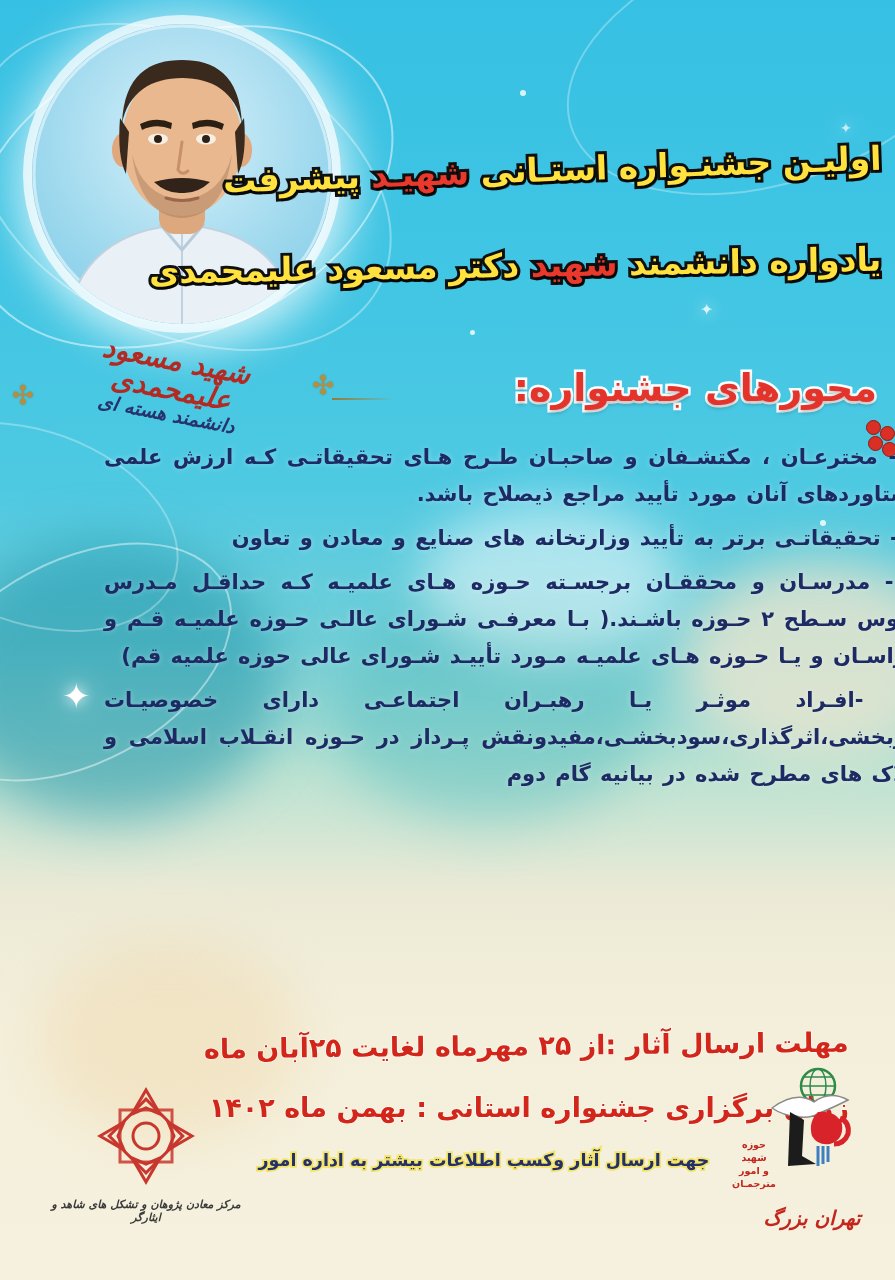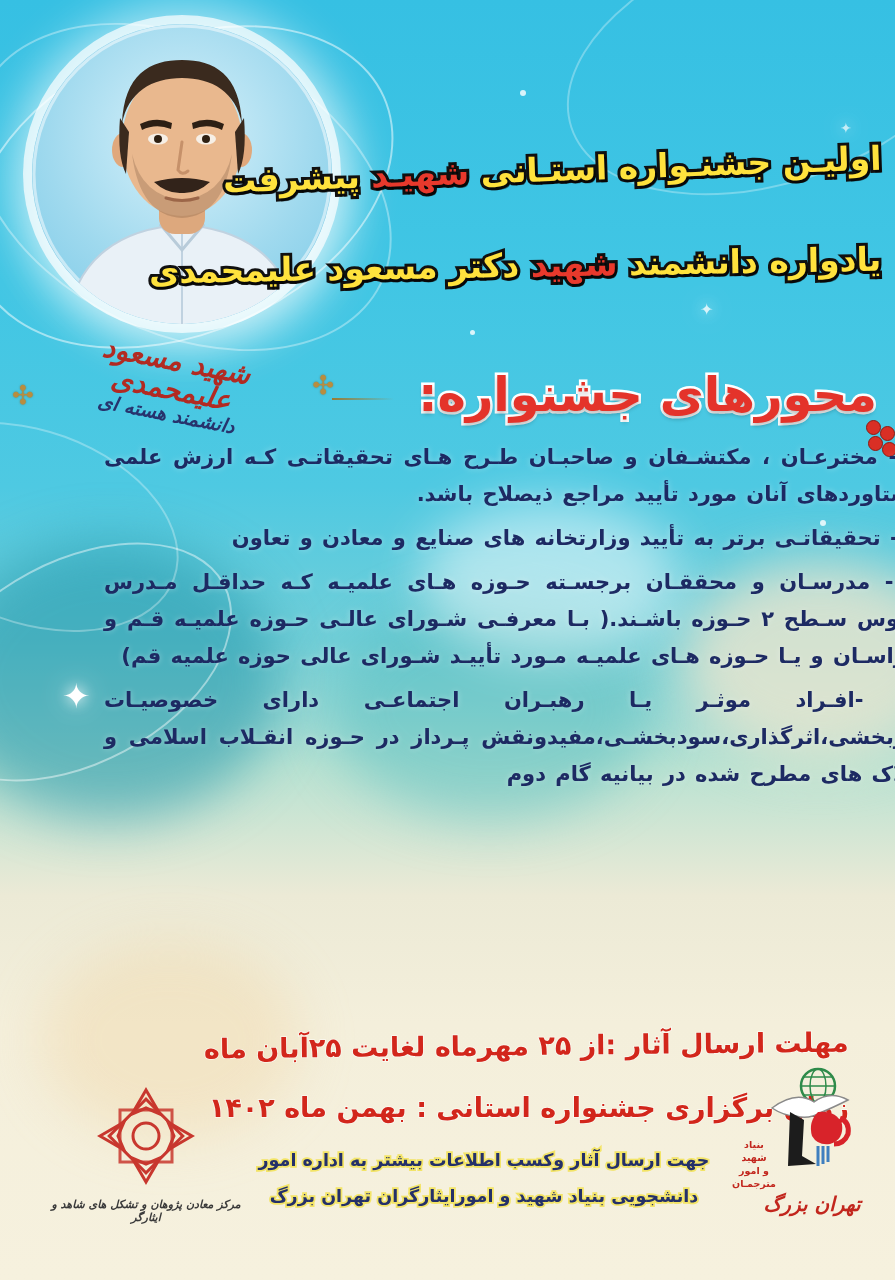--- a/index.html
+++ b/index.html
@@ -22,21 +22,21 @@
   #title2{top:246px;transform:rotate(-1deg);}
   
   .calli{position:absolute;left:14px;top:328px;width:316px;height:124px;}
   .calli-text{position:absolute;left:18px;top:18px;width:280px;direction:rtl;text-align:center;
     transform:rotate(11deg);font-family:"DejaVu Serif",serif;font-style:italic;font-weight:bold;line-height:1.05;}
   .calli-blue{color:#27336d;font-size:19px;}
   .calli-red{color:#b22a22;font-size:28px;}
   .orn{position:absolute;color:#b98d3e;font-size:26px;text-shadow:0 0 2px rgba(120,85,20,.6);}
   .gold-line{position:absolute;left:332px;top:398px;width:62px;height:2px;background:linear-gradient(90deg,#9a7a33,rgba(154,122,51,0));}
   
-  .heading{position:absolute;right:18px;top:366px;direction:rtl;font-weight:bold;font-size:48px;color:#e4332a;
+  .heading{position:absolute;right:18px;top:366px;direction:rtl;font-weight:bold;font-size:38px;color:#e4332a;
     -webkit-text-stroke:5px #ffffff;paint-order:stroke fill;text-shadow:0 3px 4px rgba(0,0,0,.25);white-space:nowrap;}
   
   .list{position:absolute;left:58px;top:438px;width:818px;direction:rtl;margin-left:46px;}
   .item{text-align:justify;text-align-last:right;font-weight:bold;font-size:21px;line-height:37px;color:#1d2a63;
     margin-bottom:6px;text-shadow:0 0 6px rgba(255,255,255,.35);word-spacing:2px;}
   .item .num{color:#e23227;font-size:23px;}
   
   .deadline{position:absolute;right:46px;direction:rtl;font-weight:bold;font-size:27px;color:#d2261b;white-space:nowrap;
     -webkit-text-stroke:1.5px rgba(255,255,255,.65);paint-order:stroke fill;}
   #deadline1{top:1030px;transform:rotate(-.6deg);}
@@ -47,21 +47,21 @@
     -webkit-text-stroke:3.5px #f3e467;paint-order:stroke fill;}
   
   .logo-left{position:absolute;left:48px;top:1080px;width:196px;text-align:center;}
   .logo-left svg{display:block;margin:0 auto;}
   .logo-left-caption{margin-top:6px;direction:rtl;font-family:"DejaVu Serif",serif;font-style:italic;
     font-size:11px;color:#3a3a3a;font-weight:bold;}
   .logo-right{position:absolute;left:733px;top:1060px;width:158px;text-align:center;}
   .logo-right svg{display:block;margin:0 auto;}
   .logo-right-words{position:absolute;left:-2px;top:78px;width:46px;direction:rtl;text-align:center;
     font-size:9.5px;line-height:13px;color:#c2261d;font-weight:bold;}
-  .logo-right-name{margin-top:2px;direction:rtl;font-size:20px;font-weight:bold;color:#c2261d;
+  .logo-right-name{margin-top:16px;direction:rtl;font-size:20px;font-weight:bold;color:#c2261d;
     font-family:"DejaVu Serif",serif;font-style:italic;}
   .molecule{position:absolute;left:866px;top:420px;}
   .molecule i{position:absolute;width:13px;height:13px;border-radius:50%;background:#d92f25;border:1px solid #8e1a12;}
 </style>
 </head>
 <body>
 
 <div id="poster">
 
   <div class="blob" style="left:-60px;top:540px;width:340px;height:280px;background:rgba(32,150,170,.55);"></div>
@@ -175,21 +175,20 @@
       <span class="num">۶</span>
       <span>-افـراد موثـر یـا رهبـران اجتماعـی دارای خصوصیـات اثربخشی،اثرگذاری،سودبخشـی،مفیدونقش پـرداز در حـوزه انقـلاب اسلامی و ملاک های مطرح شده در بیانیه گام دوم</span>
     </div>
   </div>
 
   <div class="deadline" id="deadline1">مهلت ارسال آثار :از ۲۵ مهرماه لغایت ۲۵آبان ماه</div>
   <div class="deadline" id="deadline2">زمان برگزاری جشنواره استانی : بهمن ماه ۱۴۰۲</div>
 
   <div class="contact">
     <div>جهت ارسال آثار وکسب اطلاعات بیشتر به اداره امور</div>
-    <div>دانشجویی بنیاد شهید و امورایثارگران تهران بزرگ</div>
   </div>
 
   <div class="logo-left">
     <svg width="120" height="112" viewBox="0 0 120 112">
       <g fill="none" stroke="#c8372e" stroke-width="3">
         <rect x="34" y="30" width="52" height="52" transform="rotate(45 60 56)"></rect>
         <rect x="34" y="30" width="52" height="52" transform="rotate(0 60 56)" opacity=".85"></rect>
         <circle cx="60" cy="56" r="13"></circle>
         <path d="M60,10 L74,34 L60,28 L46,34 Z"></path>
         <path d="M60,102 L74,78 L60,84 L46,78 Z"></path>
@@ -210,20 +209,20 @@
       <path d="M20,48 Q44,30 62,42 Q78,30 96,40 Q80,48 70,52 Q56,60 44,56 Q32,56 20,48 Z" fill="#fff" stroke="#8a8a8a" stroke-width="1.5"></path>
 
       <path d="M66,52 Q84,50 90,64 Q92,80 78,84 Q66,86 60,76 Q56,62 66,52 Z" fill="#d8232a"></path>
       <path d="M88,58 Q98,62 96,74 Q92,84 82,84" fill="none" stroke="#d8232a" stroke-width="5"></path>
 
       <path d="M38,52 L52,60 L50,96 L64,104 L36,106 Z" fill="#1c1c1c"></path>
 
       <path d="M66,86 L66,106 M71,86 L71,104 M76,86 L76,102" stroke="#3f7fbf" stroke-width="3"></path>
     </svg>
     <div class="logo-right-words">
-      <div>بنیاد</div>
+      <div>حوزه</div>
       <div>شهید</div>
       <div>و امور مترجمـان</div>
     </div>
     <div class="logo-right-name">تهران بزرگ</div>
   </div>
 
 </div>
 
 </body></html>

